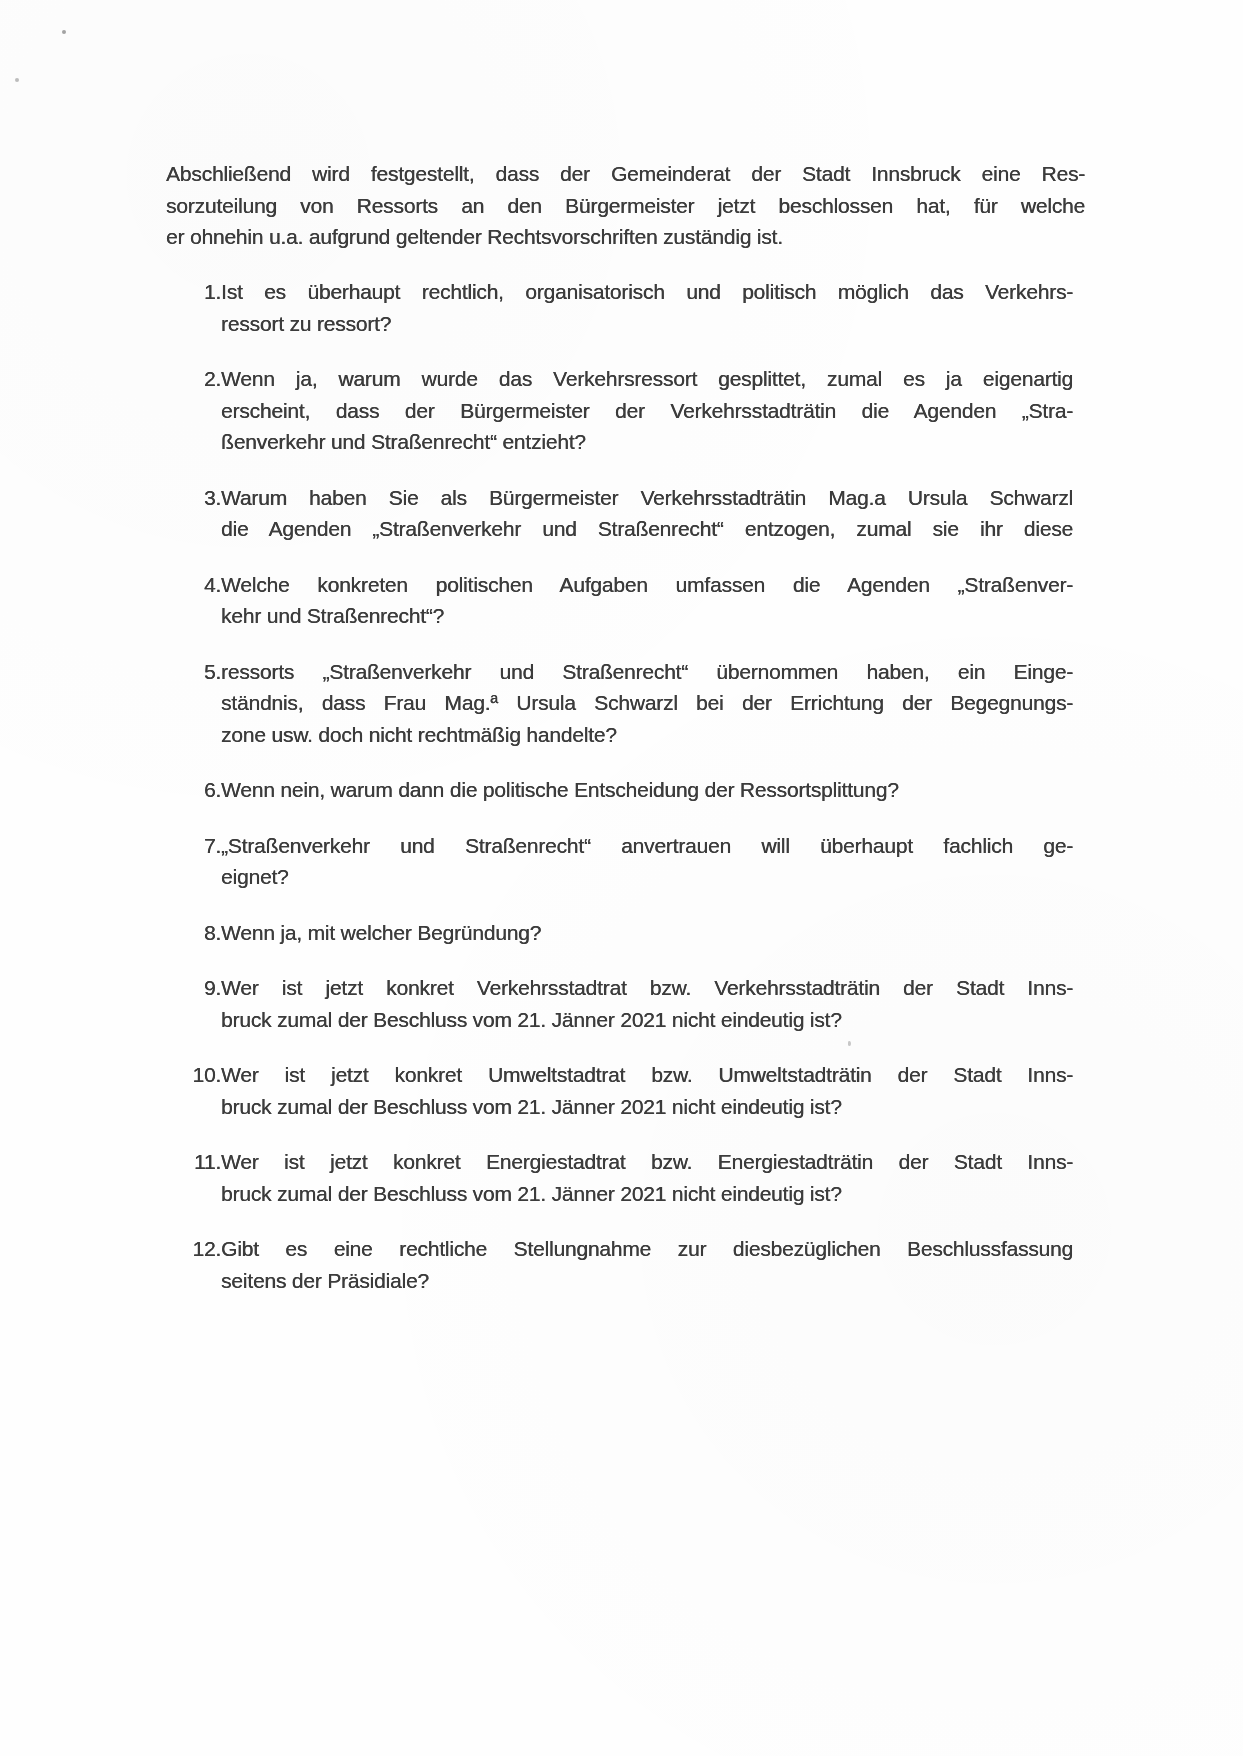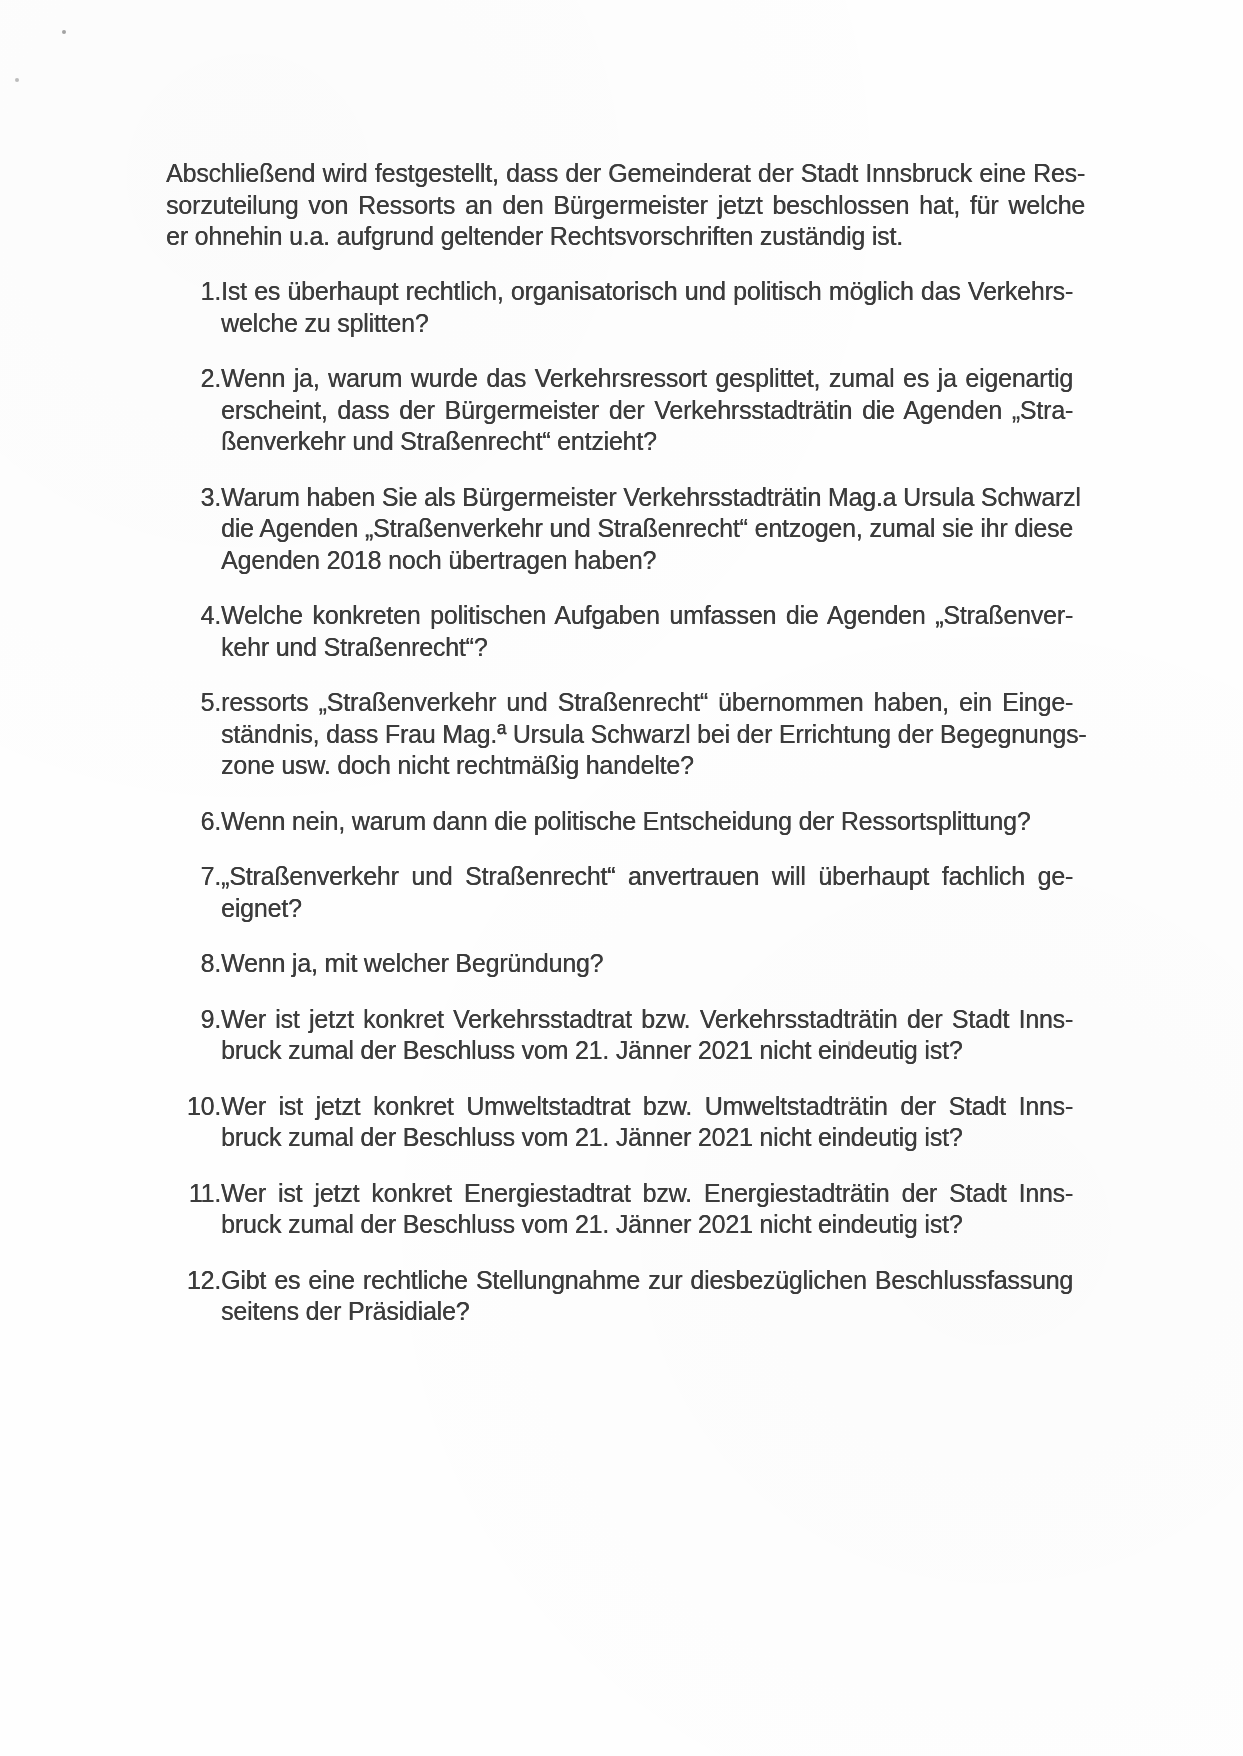--- a/index.html
+++ b/index.html
@@ -12,21 +12,21 @@
     overflow: hidden;
   }
   .page {
     position: absolute; inset: 0;
     background:
       radial-gradient(circle at 20% 10%, rgba(0,0,0,0.012), transparent 40%),
       radial-gradient(circle at 80% 70%, rgba(0,0,0,0.010), transparent 45%),
       #fefefe;
   }
   .textual {
-    font-size: 25px;
+    font-size: 21px;
     line-height: 31.5px;
     letter-spacing: -0.2px;
     text-shadow: 0.3px 0 0 currentColor; 
   }
   .para {
     position: absolute;
     left: 166px; top: 158px;
     width: 919px;
   }
   .qs {
@@ -85,39 +85,38 @@
       <div class="tline">sorzuteilung von Ressorts an den Bürgermeister jetzt beschlossen hat, für welche</div>
       <div class="tline last">er ohnehin u.a. aufgrund geltender Rechtsvorschriften zuständig ist.</div>
     </div>
 
   <ol class="qs textual">
 
       <li class="q">
         <span class="num">1.</span>
         <div class="qbody">
           <div class="tline">Ist es überhaupt rechtlich, organisatorisch und politisch möglich das Verkehrs-</div>
-          <div class="tline last">welche zu splitten?</div>
+          <div class="tline last">ressort zu ressort?</div>
         </div>
       </li>
 
       <li class="q">
         <span class="num">2.</span>
         <div class="qbody">
           <div class="tline">Wenn ja, warum wurde das Verkehrsressort gesplittet, zumal es ja eigenartig</div>
           <div class="tline">erscheint, dass der Bürgermeister der Verkehrsstadträtin die Agenden „Stra-</div>
           <div class="tline last">ßenverkehr und Straßenrecht“ entzieht?</div>
         </div>
       </li>
 
       <li class="q">
         <span class="num">3.</span>
         <div class="qbody">
           <div class="tline">Warum haben Sie als Bürgermeister Verkehrsstadträtin Mag.a Ursula Schwarzl</div>
           <div class="tline">die Agenden „Straßenverkehr und Straßenrecht“ entzogen, zumal sie ihr diese</div>
-          <div class="tline last">Agenden 2018 noch übertragen haben?</div>
         </div>
       </li>
 
       <li class="q">
         <span class="num">4.</span>
         <div class="qbody">
           <div class="tline">Welche konkreten politischen Aufgaben umfassen die Agenden „Straßenver-</div>
           <div class="tline last">kehr und Straßenrecht“?</div>
         </div>
       </li>

